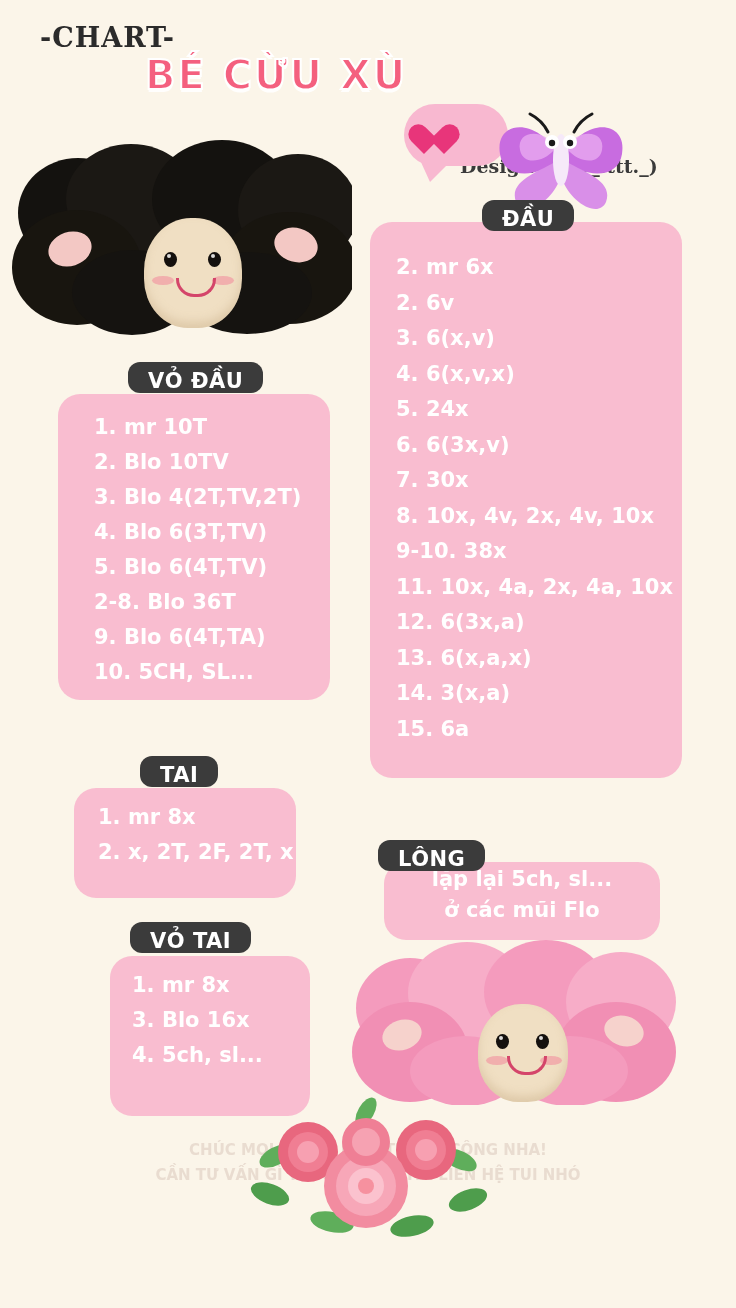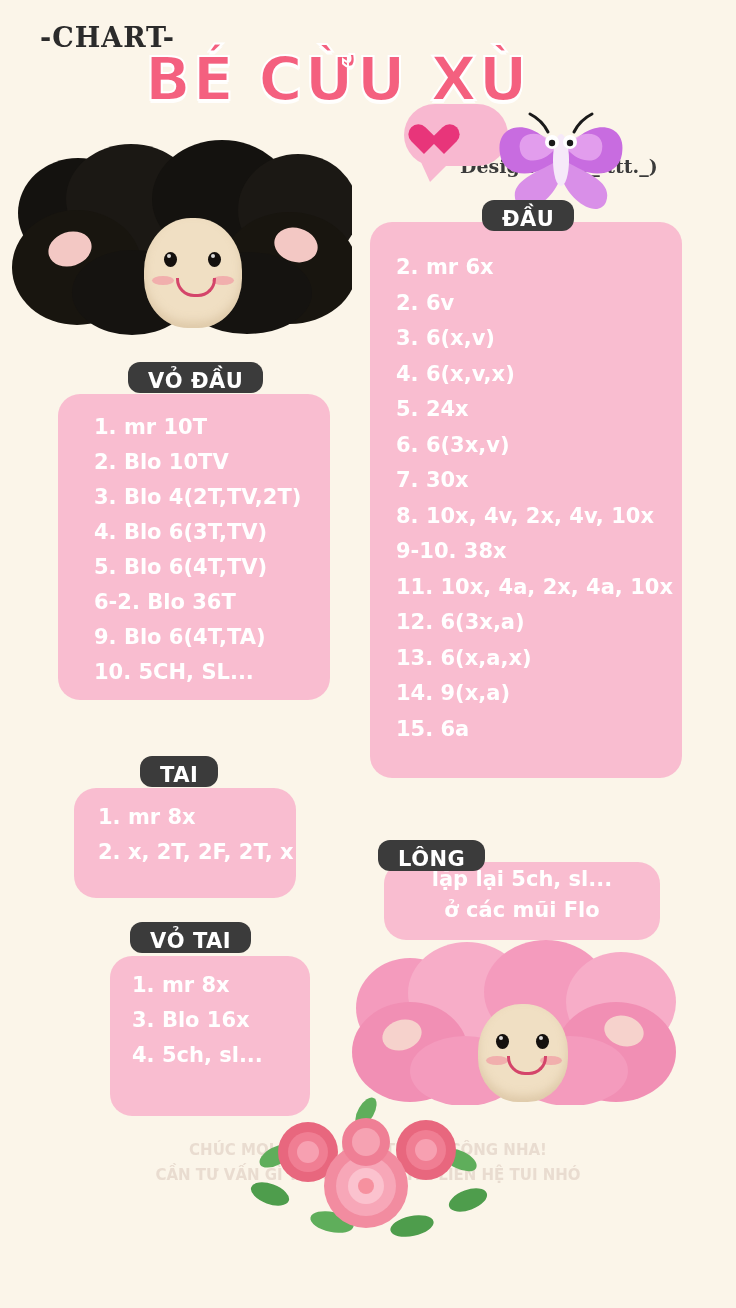--- a/index.html
+++ b/index.html
@@ -29,24 +29,24 @@
     top: 22px;
     font-family: "DejaVu Serif", serif;
     font-weight: bold;
     font-size: 27px;
     letter-spacing: 1px;
     color: #2b2b2b;
   }
   .main-title {
     position: absolute;
     left: 145px;
-    top: 44px;
+    top: 52px;
     font-family: "DejaVu Sans", sans-serif;
     font-weight: bold;
-    font-size: 60px;
+    font-size: 40px;
     letter-spacing: 2px;
     color: #f4607f;
     -webkit-text-stroke: 2px #ffffff;
     text-shadow: 0 3px 0 rgba(255,255,255,0.9);
     white-space: nowrap;
   }
   .author {
     position: absolute;
     left: 460px;
     top: 155px;
@@ -314,42 +314,42 @@
     </svg>
   </div>
 
   <div class="box" id="box-vodau">
     <ul>
       <li>1. mr 10T</li>
       <li>2. Blo 10TV</li>
       <li>3. Blo 4(2T,TV,2T)</li>
       <li>4. Blo 6(3T,TV)</li>
       <li>5. Blo 6(4T,TV)</li>
-      <li>6-2. Blo 36T</li>
+      <li>2-8. Blo 36T</li>
       <li>9. Blo 6(4T,TA)</li>
       <li>10. 5CH, SL...</li>
     </ul>
   </div>
   <div class="pill" id="pill-vodau">VỎ ĐẦU</div>
 
   <div class="box" id="box-dau">
     <ul>
       <li>2. mr 6x</li>
       <li>2. 6v</li>
       <li>3. 6(x,v)</li>
       <li>4. 6(x,v,x)</li>
       <li>5. 24x</li>
       <li>6. 6(3x,v)</li>
       <li>7. 30x</li>
       <li>8. 10x, 4v, 2x, 4v, 10x</li>
       <li>9-10. 38x</li>
       <li>11. 10x, 4a, 2x, 4a, 10x</li>
       <li>12. 6(3x,a)</li>
       <li>13. 6(x,a,x)</li>
-      <li>14. 9(x,a)</li>
+      <li>14. 3(x,a)</li>
       <li>15. 6a</li>
     </ul>
   </div>
   <div class="pill" id="pill-dau">ĐẦU</div>
 
   <div class="box" id="box-tai">
     <ul>
       <li>1. mr 8x</li>
       <li>2. x, 2T, 2F, 2T, x</li>
     </ul>

